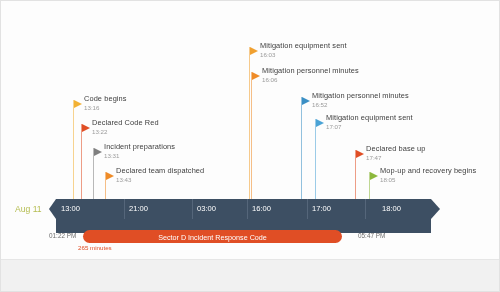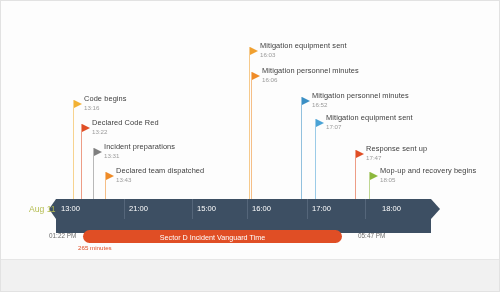--- a/index.html
+++ b/index.html
@@ -222,53 +222,53 @@
         </div>
         <div class="milestone" style="left: 314px; top: 118px;">
           <div class="stem" style="height: 81px; background: rgb(74, 163, 214); opacity: 0.55; top: 0px; bottom: auto;"></div>
           <div class="flag" style="border-left-color: rgb(74, 163, 214);"></div>
           <div class="ms-label">Mitigation equipment sent</div>
           <div class="ms-time">17:07</div>
         </div>
         <div class="milestone" style="left: 354px; top: 149px;">
           <div class="stem" style="height: 50px; background: rgb(224, 78, 37); opacity: 0.55; top: 0px; bottom: auto;"></div>
           <div class="flag" style="border-left-color: rgb(224, 78, 37);"></div>
-          <div class="ms-label">Response sent up</div>
+          <div class="ms-label">Declared base up</div>
           <div class="ms-time">17:47</div>
         </div>
         <div class="milestone" style="left: 368px; top: 171px;">
           <div class="stem" style="height: 28px; background: rgb(140, 184, 60); opacity: 0.55; top: 0px; bottom: auto;"></div>
           <div class="flag" style="border-left-color: rgb(140, 184, 60);"></div>
           <div class="ms-label">Mop-up and recovery begins</div>
           <div class="ms-time">18:05</div>
         </div>
       </div>
 
     <div id="axis" style="left: 55px; width: 375px;">
       <div id="axis-left-cap"></div>
       <div id="axis-right-cap"></div>
       <div id="axis-ticks-layer">
           <div class="axis-tick-label" style="left: 5px;">13:00</div>
           <div class="axis-tick" style="left: 68px;"></div>
           <div class="axis-tick-label" style="left: 73px;">21:00</div>
           <div class="axis-tick" style="left: 136px;"></div>
-          <div class="axis-tick-label" style="left: 141px;">15:00</div>
+          <div class="axis-tick-label" style="left: 141px;">03:00</div>
           <div class="axis-tick" style="left: 191px;"></div>
           <div class="axis-tick-label" style="left: 196px;">16:00</div>
           <div class="axis-tick" style="left: 251px;"></div>
           <div class="axis-tick-label" style="left: 256px;">17:00</div>
           <div class="axis-tick" style="left: 309px;"></div>
           <div class="axis-tick-label" style="left: 326px;">18:00</div>
         </div>
     </div>
 
-    <div id="axis-date" style="left: 28px;">Aug 11</div>
+    <div id="axis-date" style="left: 14px;">Aug 11</div>
 
     <div id="duration-bar" style="left: 82px; width: 259px; background: rgb(224, 78, 37);">
-      <div id="duration-bar-label">Sector D Incident Vanguard Time</div>
+      <div id="duration-bar-label">Sector D Incident Response Code</div>
     </div>
 
     <div class="bar-endpoint" id="bar-start-label" style="left: 48px;">01:22 PM</div>
 
     <div class="bar-endpoint" id="bar-end-label" style="left: 357px;">05:47 PM</div>
 
     <div id="duration-text" style="left: 77px; color: rgb(224, 78, 37);">265 minutes</div>
 
   </div>
 

